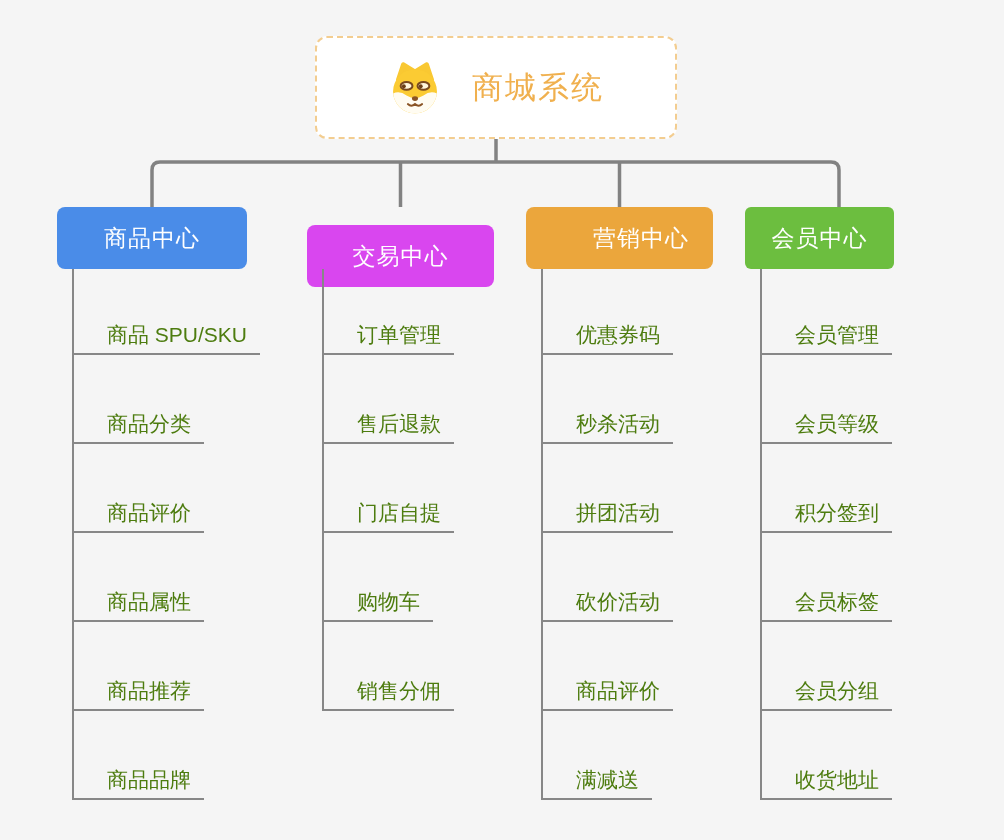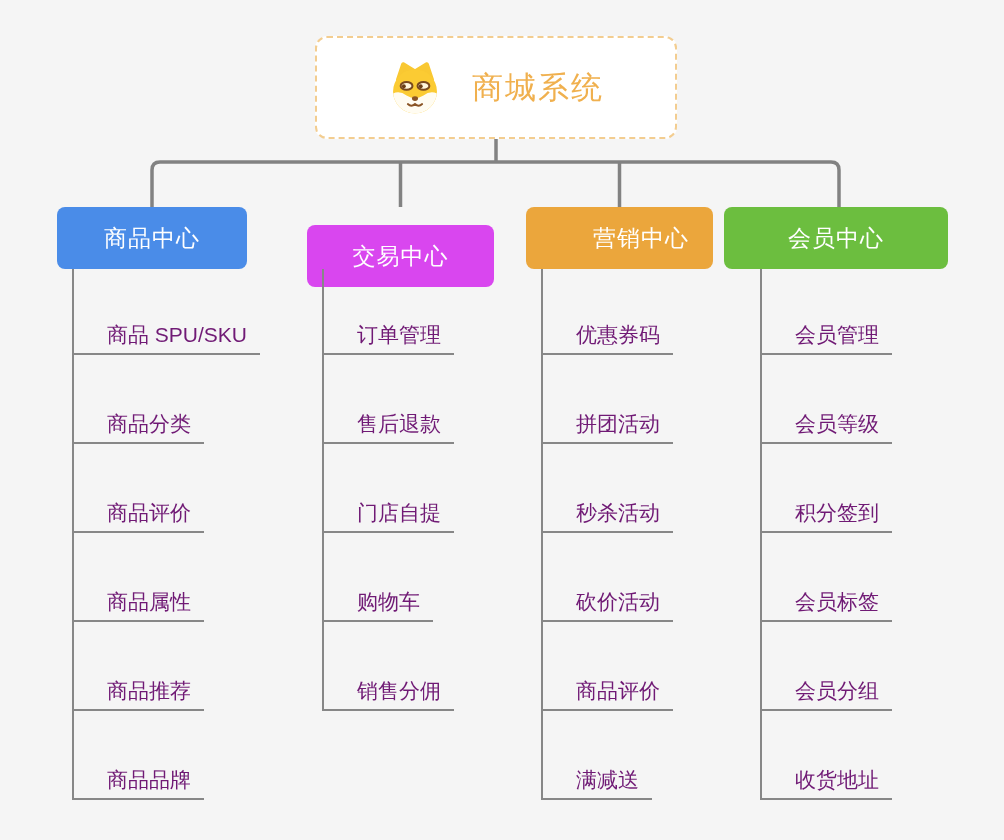--- a/index.html
+++ b/index.html
@@ -40,39 +40,39 @@
     box-sizing:border-box;
     border-radius:8px;
     display:flex;align-items:center;justify-content:center;
     color:#ffffff;
     font-size:23px;
     letter-spacing:1px;
   }
   .branch-product{left:57px;width:190px;}
   .branch-trade{left:307px;width:187px;}
   .branch-marketing{left:526px;width:187px;padding-left:43px;}
-  .branch-member{left:724px;width:224px;}
+  .branch-member{left:745px;width:149px;border-radius:6px;}
   
   .branch-children{
     position:absolute;top:269px;
     border-left:2px solid #878787;
   }
   .children-product{left:72px;}
   .children-trade{left:322px;}
   .children-marketing{left:541px;}
   .children-member{left:760px;font-family:Liberation Serif, serif;}
   .leaf{
     display:flex;align-items:flex-end;
     width:fit-content;
     box-sizing:border-box;
     height:89px;
     padding:0 13px 4px 33px;
     border-bottom:2px solid #878787;
     font-size:21px;
-    color:#701a75;
+    color:#4d7c0f;
     white-space:nowrap;
   }
   .leaf:first-child{height:86px;}
 </style>
 </head>
 <body>
 
 <div class="canvas">
 
   <svg class="connector-layer" viewBox="0 0 1004 840" xmlns="http://www.w3.org/2000/svg">
@@ -130,22 +130,22 @@
   <div class="branch-children children-trade">
     <div class="leaf">订单管理</div>
     <div class="leaf">售后退款</div>
     <div class="leaf">门店自提</div>
     <div class="leaf">购物车</div>
     <div class="leaf">销售分佣</div>
   </div>
 
   <div class="branch-children children-marketing">
     <div class="leaf">优惠券码</div>
+    <div class="leaf">秒杀活动</div>
     <div class="leaf">拼团活动</div>
-    <div class="leaf">秒杀活动</div>
     <div class="leaf">砍价活动</div>
     <div class="leaf">商品评价</div>
     <div class="leaf">满减送</div>
   </div>
 
   <div class="branch-children children-member">
     <div class="leaf">会员管理</div>
     <div class="leaf">会员等级</div>
     <div class="leaf">积分签到</div>
     <div class="leaf">会员标签</div>

